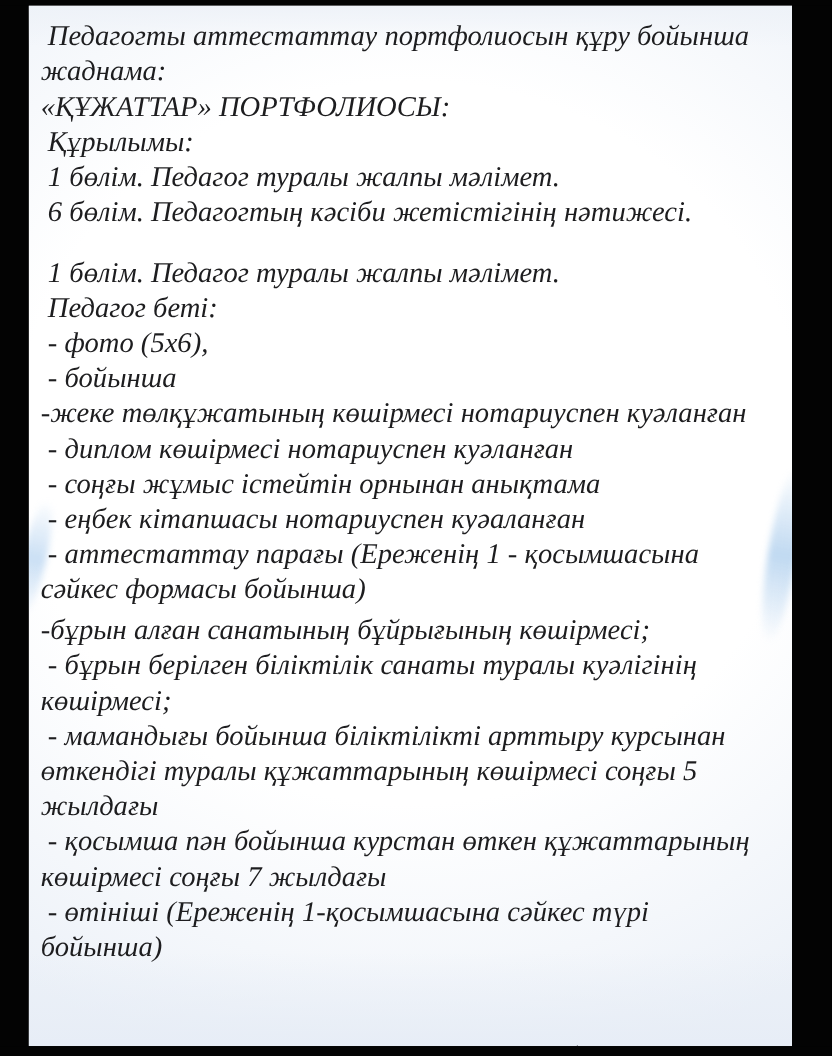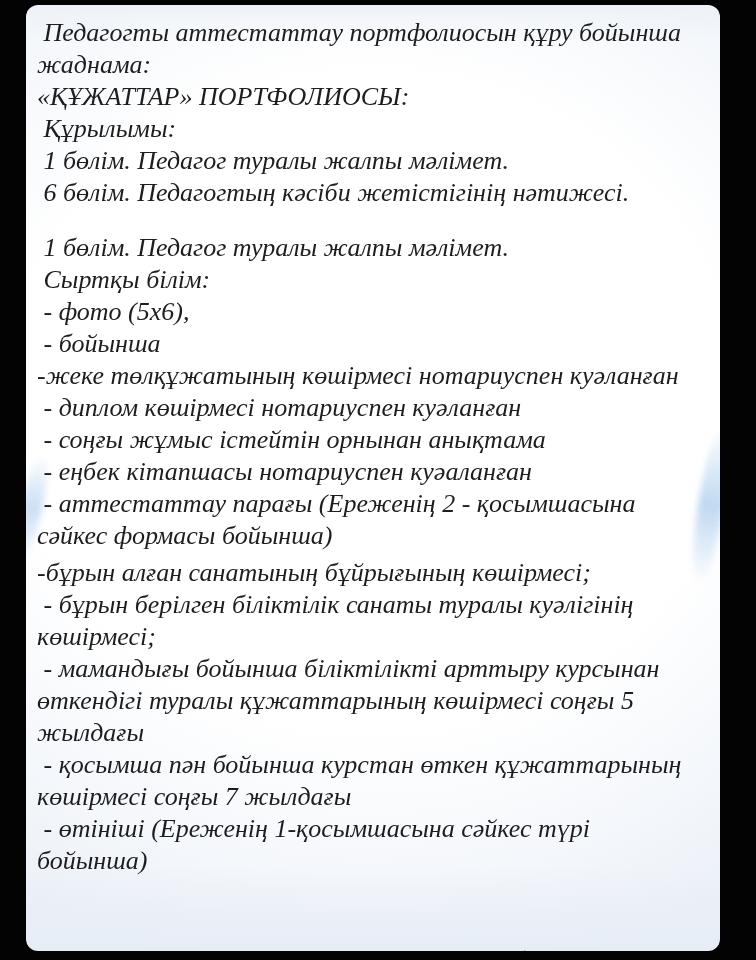--- a/index.html
+++ b/index.html
@@ -28,21 +28,20 @@
     left: 26px;
     top: 5px;
     width: 694px;
     height: 946px;
     background:
       linear-gradient(to top, #e7edf6 0%, rgba(255,255,255,0) 9%),
       linear-gradient(to bottom, #eef2f8 0%, rgba(255,255,255,0) 4%),
       radial-gradient(ellipse 92% 62% at 50% 42%, #ffffff 56%, #ecf1f8 100%);
     overflow: hidden;
     z-index: 1;
-    border-radius: 12px;
   }
 
   .swoosh {
     position: absolute;
     border-radius: 50%;
     filter: blur(3px);
     pointer-events: none;
   }
   .swoosh-left {
     left: -6px;
@@ -107,28 +106,28 @@
   <div class="content">
     <p> Педагогты аттестаттау портфолиосын құру бойынша жаднама:</p>
     <p>«ҚҰЖАТТАР» ПОРТФОЛИОСЫ:</p>
     <p> Құрылымы:</p>
     <p> 1 бөлім. Педагог туралы жалпы мәлімет.</p>
     <p> 6 бөлім. Педагогтың кәсіби жетістігінің нәтижесі.</p>
 
     <div class="spacer"></div>
 
     <p> 1 бөлім. Педагог туралы жалпы мәлімет.</p>
-    <p> Сыртқы білім:</p>
+    <p> Педагог беті:</p>
     <p> - фото (5х6),</p>
     <p> - бойынша</p>
     <p>-жеке төлқұжатының көшірмесі нотариуспен куәланған</p>
     <p> - диплом көшірмесі нотариуспен куәланған</p>
     <p> - соңғы жұмыс істейтін орнынан анықтама</p>
     <p> - еңбек кітапшасы нотариуспен куәаланған</p>
-    <p> - аттестаттау парағы (Ереженің 2 - қосымшасына сәйкес формасы бойынша)</p>
+    <p> - аттестаттау парағы (Ереженің 1 - қосымшасына сәйкес формасы бойынша)</p>
     <p class="gap-sm">-бұрын алған санатының бұйрығының көшірмесі;</p>
     <p> - бұрын берілген біліктілік санаты туралы куәлігінің көшірмесі;</p>
     <p> - мамандығы бойынша біліктілікті арттыру курсынан өткендігі туралы құжаттарының көшірмесі соңғы 5 жылдағы</p>
     <p> - қосымша пән бойынша курстан өткен құжаттарының көшірмесі соңғы 7 жылдағы</p>
     <p> - өтініші (Ереженің 1-қосымшасына сәйкес түрі бойынша)</p>
 
     <p class="closing">
       <span class="jline">Барлық құжаттардың көшірмесі білім мекемесі</span>
       
     </p>

